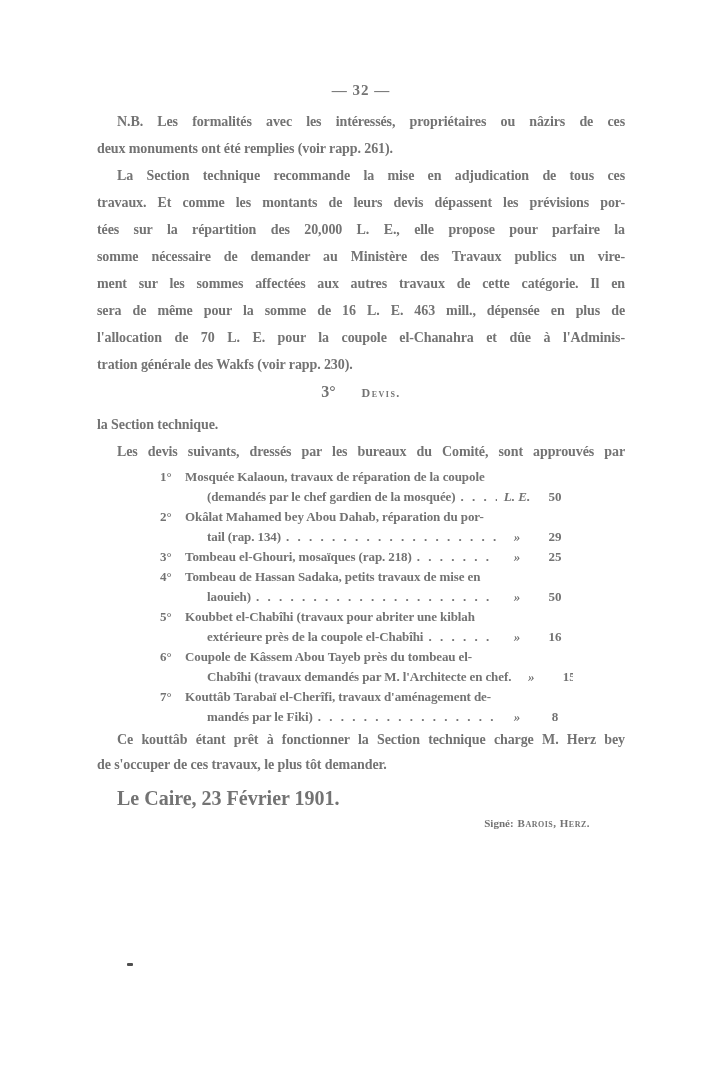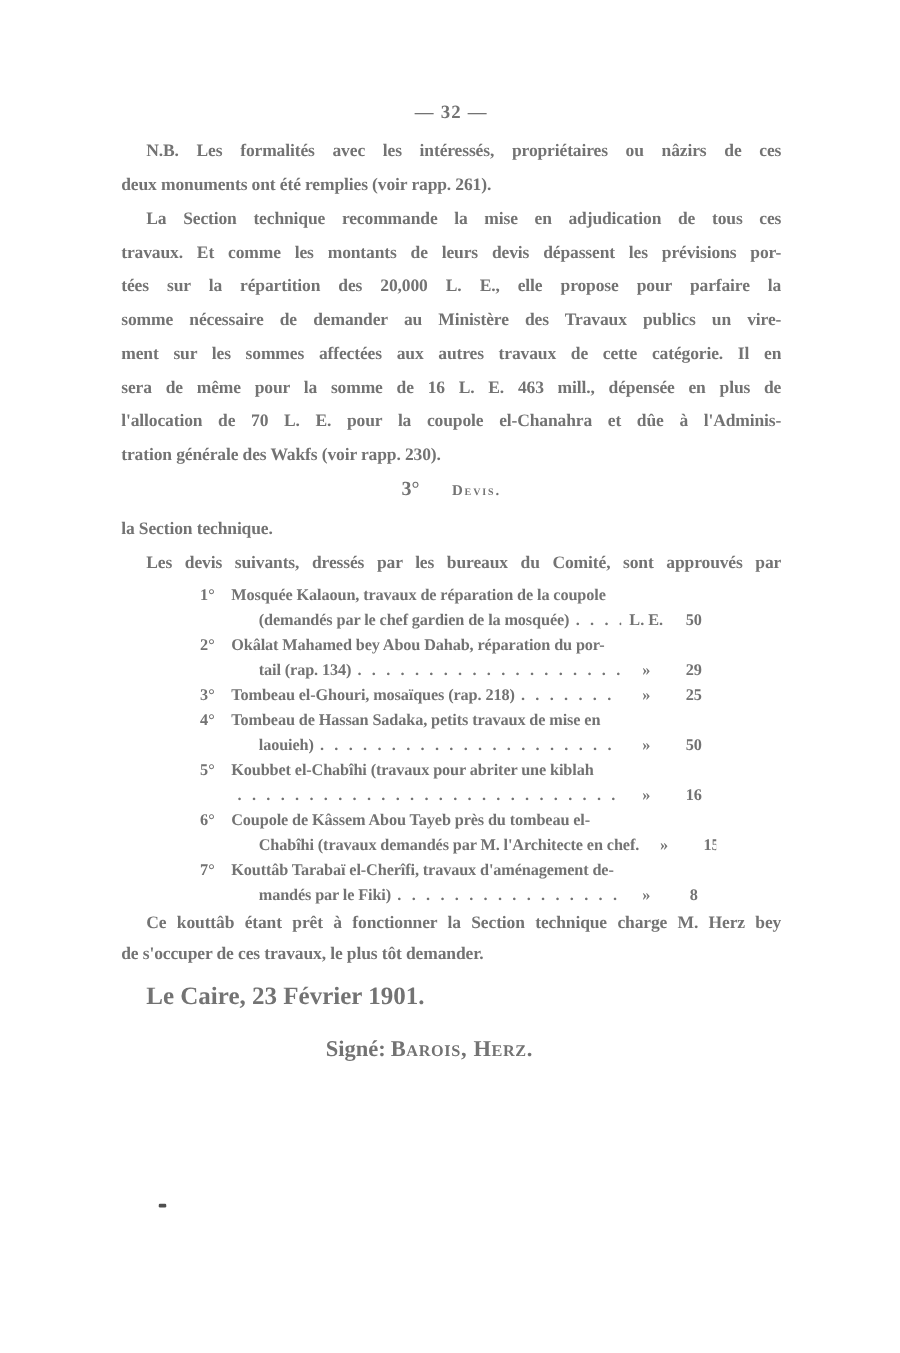--- a/index.html
+++ b/index.html
@@ -53,34 +53,34 @@
   .dline.cont .dtxt { margin-left: 22px; }
   .dtxt { flex: 0 0 auto; white-space: nowrap; letter-spacing: -0.1px; }
   .dots {
     flex: 1 1 auto;
     overflow: hidden;
     white-space: nowrap;
     letter-spacing: 2.5px;
     padding: 0 3px 0 5px;
   }
   .spacer { flex: 1 1 auto; }
-  .dcur { flex: 0 0 40px; text-align: center; }
+  .dcur { flex: 0 0 40px; text-align: center; font-style: italic; }
   .damt { flex: 0 0 36px; text-align: center; }
   .closing .line { line-height: 25px; height: 25px; }
   .dateline {
     margin-top: 8px;
     font-size: 20px;
     line-height: 26px;
     text-indent: 20px;
   }
   .signature {
-    margin-top: 19px;
-    text-align: center;
+    margin-top: 2px;
+    text-align: right;
     padding-right: 35px;
-    font-size: 18px;
+    font-size: 11px;
     line-height: 20px;
   }
   .signature .names { font-variant: small-caps; letter-spacing: 0.5px; margin-left: 4px; }
   .ink-mark {
     position: absolute;
     left: 127px; top: 963px;
     width: 6px; height: 3px;
     background: #4f4f4f;
     border-radius: 1px;
   }
@@ -167,20 +167,21 @@
       </div>
       <div class="dline">
         <span class="dnum">5°</span>
         <span class="dtxt">Koubbet el-Chabîhi (travaux pour abriter une kiblah</span>
         <span class="spacer"></span>
         <span class="dcur"></span>
         <span class="damt"></span>
       </div>
       <div class="dline cont">
         <span class="dnum"></span>
+        <span class="dtxt">extérieure près de la coupole el-Chabîhi</span>
         <span class="dots">. . . . . . . . . . . . . . . . . . . . . . . . . . . . . . . . . . . . . . . . . . . . . . . . . . . . . . . . . . . . </span>
         <span class="dcur">»</span>
         <span class="damt">16</span>
       </div>
       <div class="dline">
         <span class="dnum">6°</span>
         <span class="dtxt">Coupole de Kâssem Abou Tayeb près du tombeau el-</span>
         <span class="spacer"></span>
         <span class="dcur"></span>
         <span class="damt"></span>

